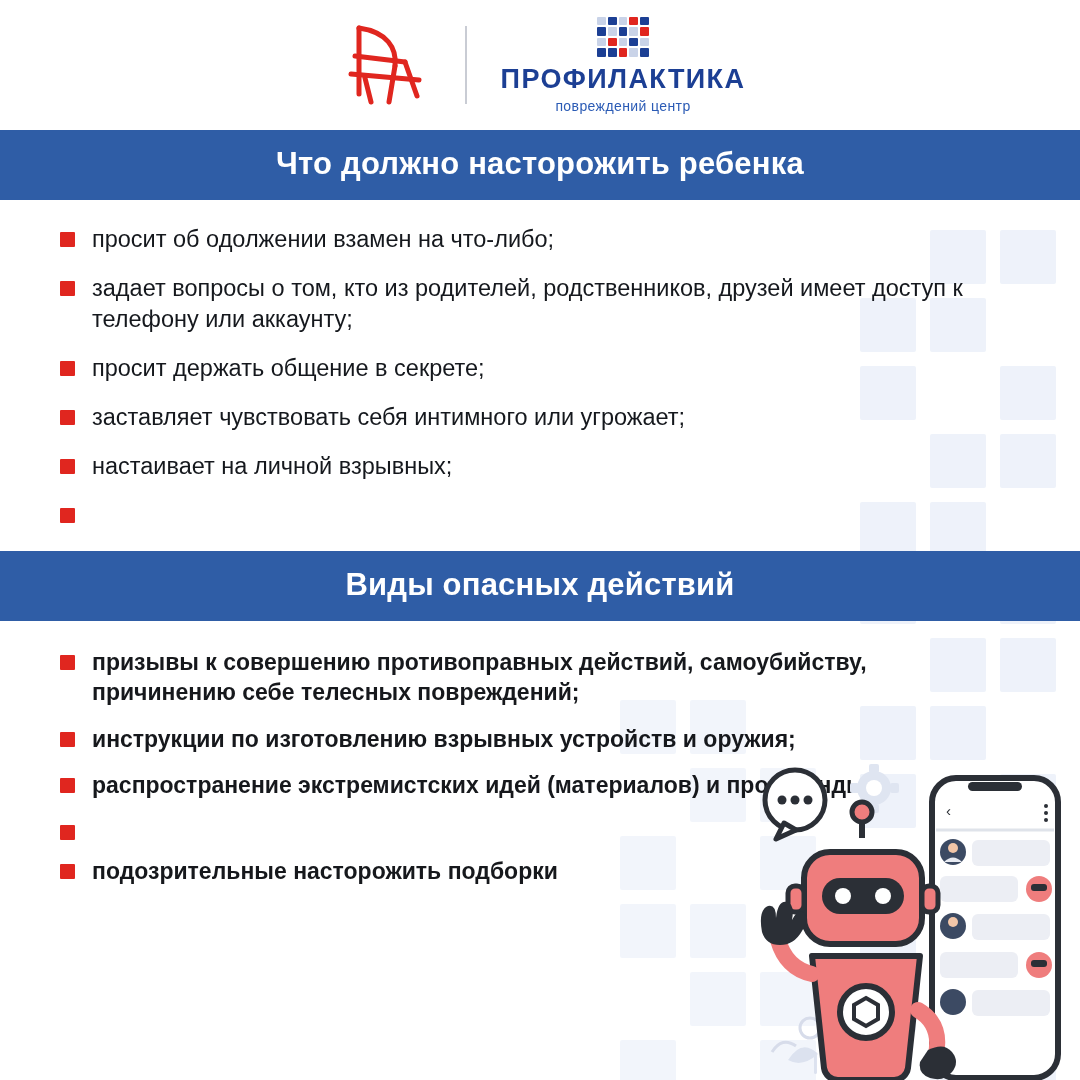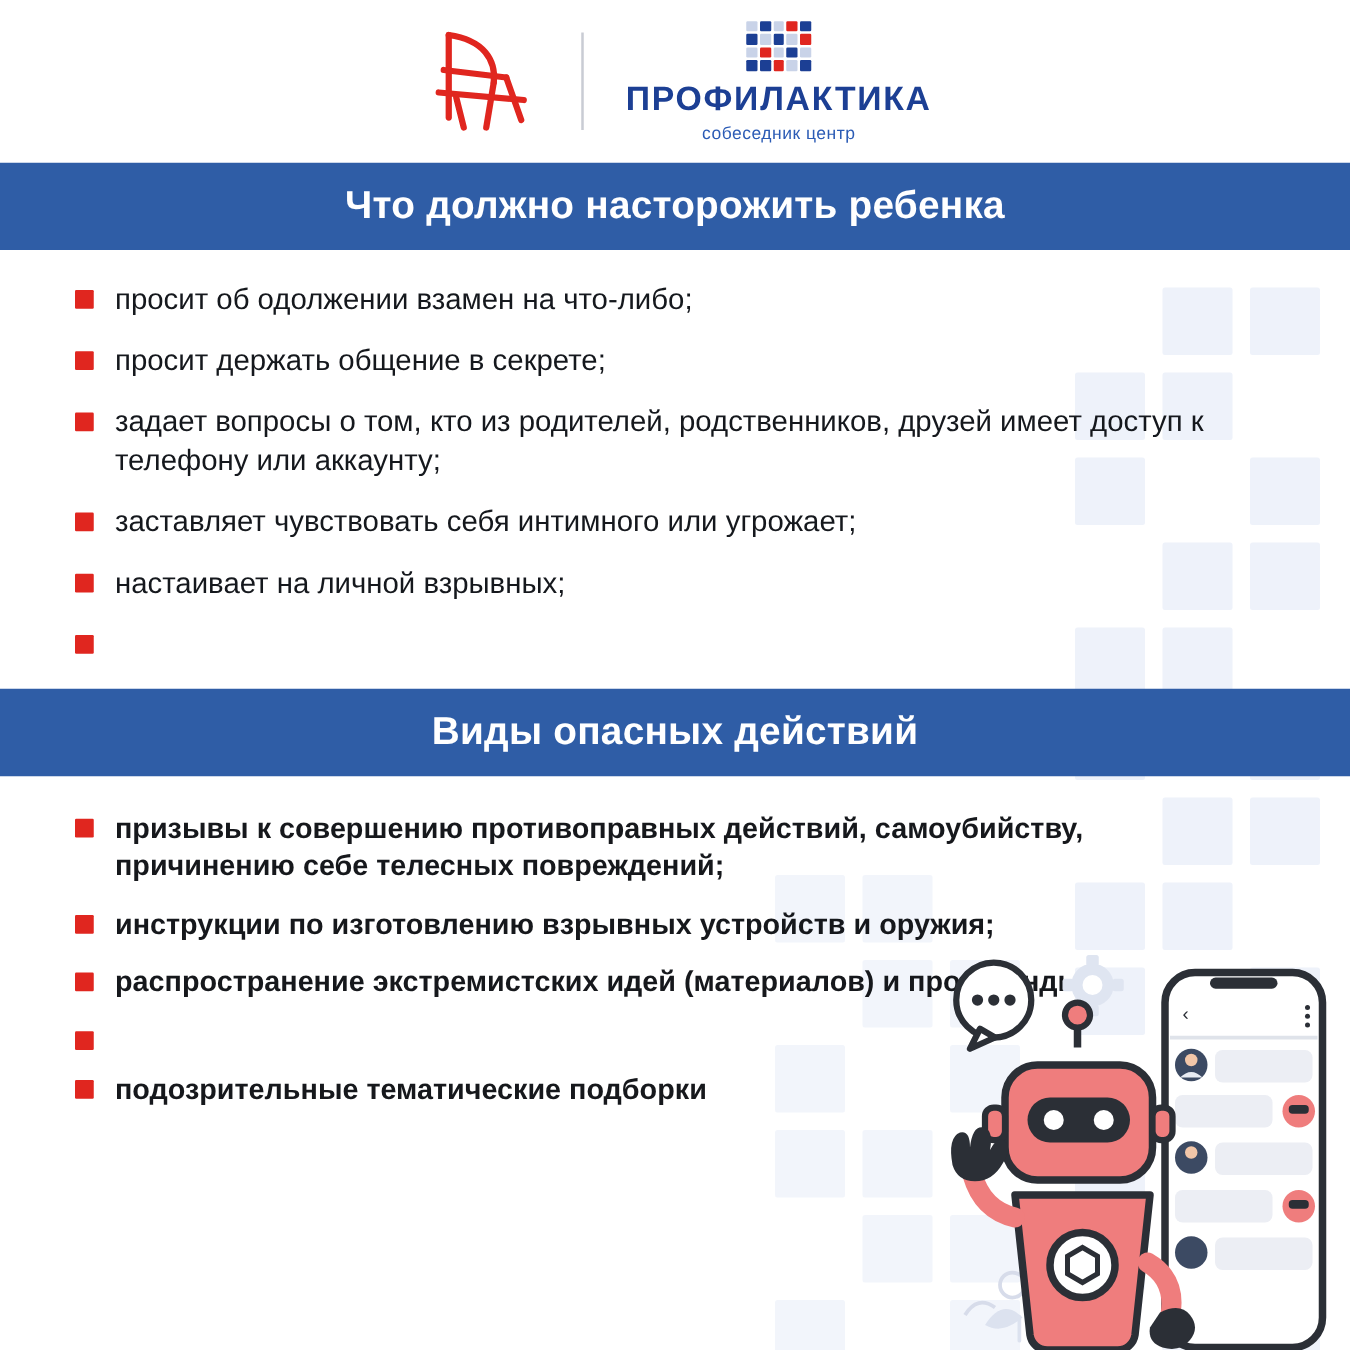--- a/index.html
+++ b/index.html
@@ -196,38 +196,38 @@
           <i style="background:#c9d3e8"></i>
           <i style="background:#1c3f94"></i>
           <i style="background:#c9d3e8"></i>
         <i style="background:#1c3f94"></i>
           <i style="background:#1c3f94"></i>
           <i style="background:#e0261f"></i>
           <i style="background:#c9d3e8"></i>
           <i style="background:#1c3f94"></i>
       </span>
       <span class="brand-title">ПРОФИЛАКТИКА</span>
-      <span class="brand-sub">собеседник центр</span>
+      <span class="brand-sub">повреждений центр</span>
     </span>
   </div>
 
   <div class="section">
     <div class="bar bar-1">Что должно насторожить ребенка</div>
     <div class="list list-1">
       <div class="item">
         <span class="bullet"></span>
         <span class="item-text">просит об одолжении взамен на что-либо;</span>
       </div>
       <div class="item">
         <span class="bullet"></span>
+        <span class="item-text">задает вопросы о том, кто из родителей, родственников, друзей имеет доступ к телефону или аккаунту;</span>
+      </div>
+      <div class="item">
+        <span class="bullet"></span>
         <span class="item-text">просит держать общение в секрете;</span>
-      </div>
-      <div class="item">
-        <span class="bullet"></span>
-        <span class="item-text">задает вопросы о том, кто из родителей, родственников, друзей имеет доступ к телефону или аккаунту;</span>
       </div>
       <div class="item">
         <span class="bullet"></span>
         <span class="item-text">заставляет чувствовать себя интимного или угрожает;</span>
       </div>
       <div class="item">
         <span class="bullet"></span>
         <span class="item-text">настаивает на личной взрывных;</span>
       </div>
       <div class="item">
@@ -249,21 +249,21 @@
       </div>
       <div class="item">
         <span class="bullet"></span>
         <span class="item-text">распространение экстремистских идей (материалов) и пропаганды;</span>
       </div>
       <div class="item">
         <span class="bullet"></span>
       </div>
       <div class="item">
         <span class="bullet"></span>
-        <span class="item-text">подозрительные тематические подборки</span>
+        <span class="item-text">подозрительные насторожить подборки</span>
       </div>
     </div>
   </div>
 
   <div class="illus">
     <svg viewBox="0 0 330 320" xmlns="http://www.w3.org/2000/svg">
 
       <g stroke="#d7dcea" stroke-width="3" fill="none">
         <circle cx="60" cy="268" r="10"></circle>
         <path d="M22 292 q10 -16 24 -6"></path>

